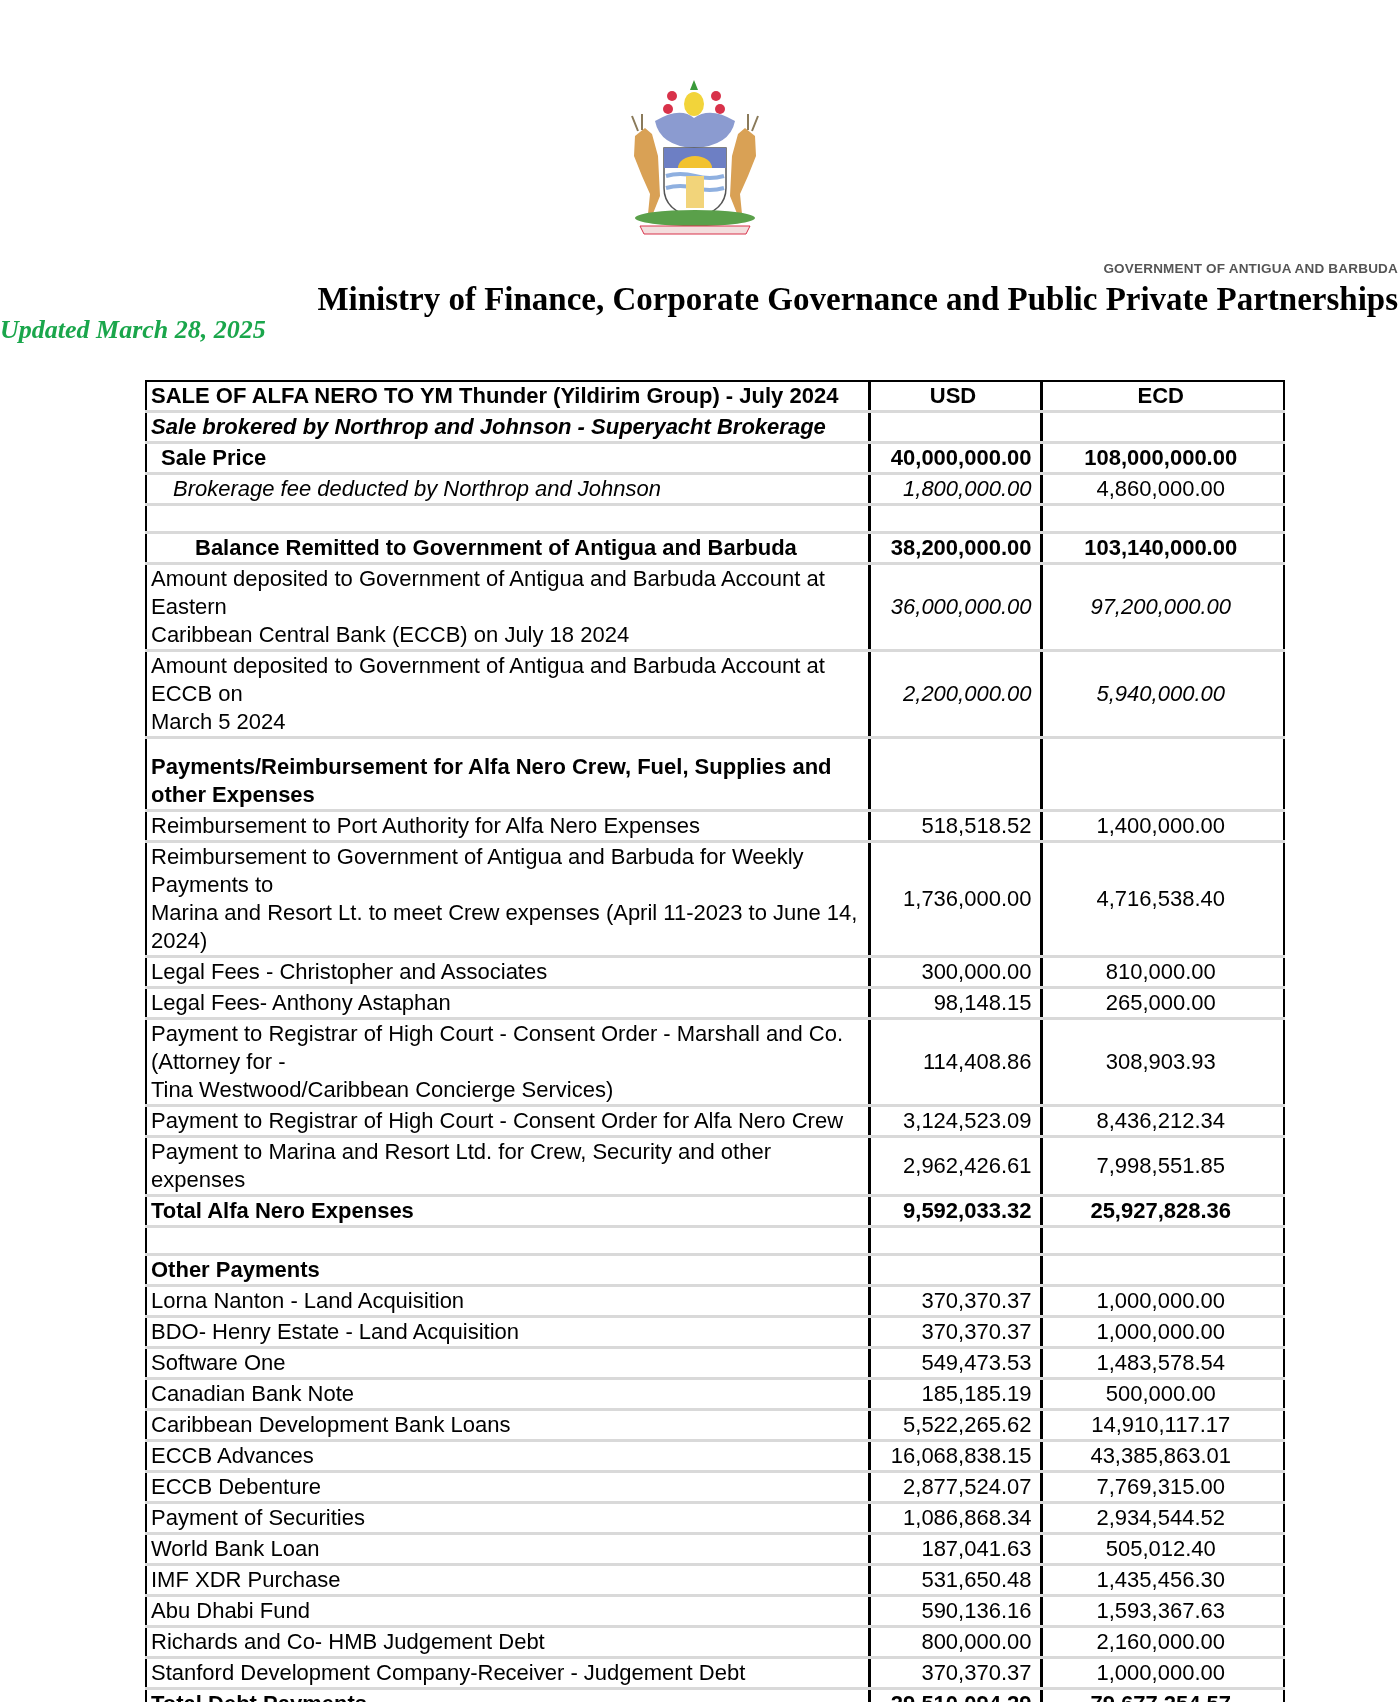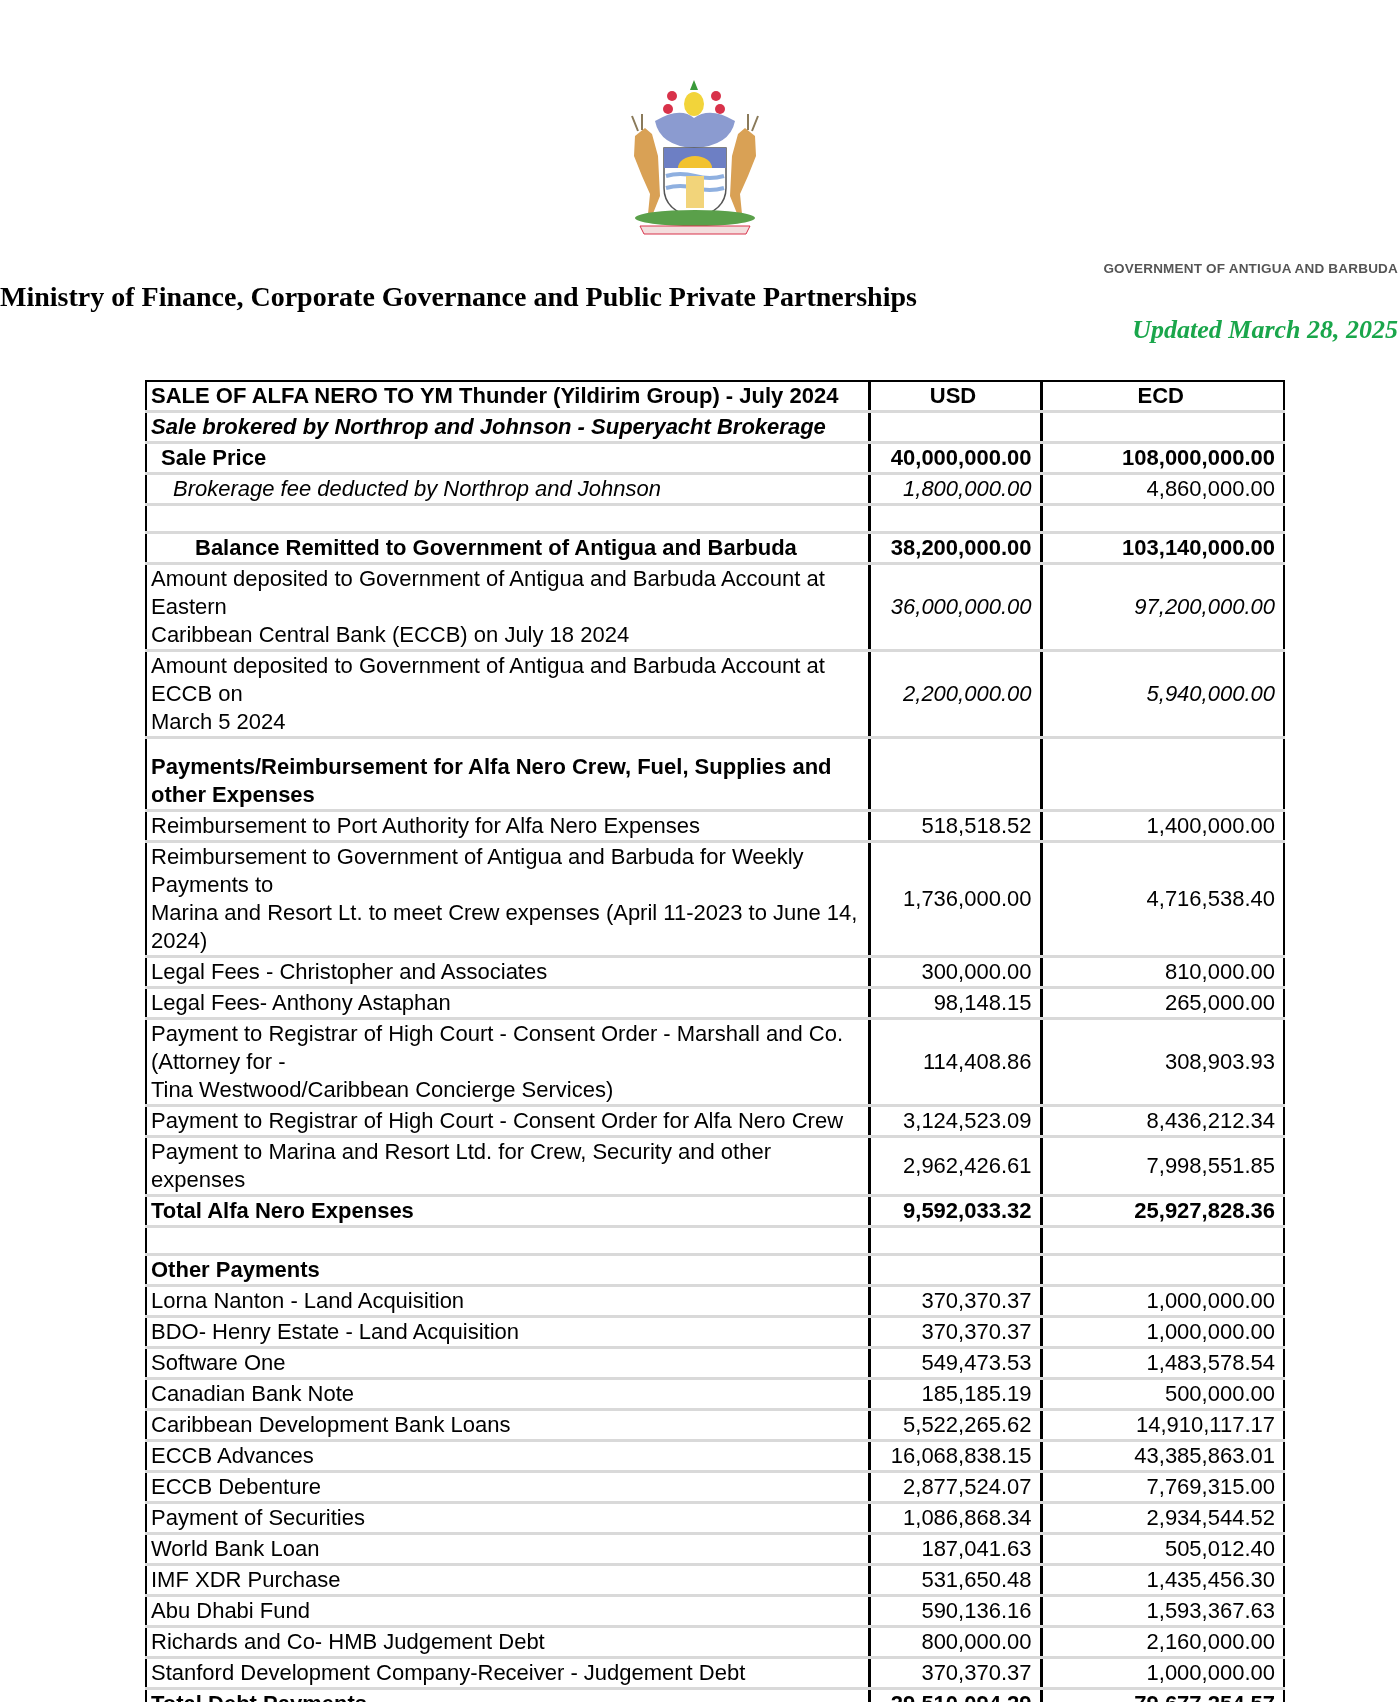--- a/index.html
+++ b/index.html
@@ -1,28 +1,28 @@
 <!DOCTYPE html>
 <html><head>
   <meta charset="utf-8">
   <style>
     html, body { margin: 0; padding: 0; background: #ffffff; }
     body { width: 1398px; height: 1702px; position: relative; font-family: "Liberation Sans", sans-serif; color: #000; }
     .crest { position: absolute; left: 620px; top: 76px; width: 150px; height: 160px; }
     .gov-line { position: absolute; left: 0; width: 1398px; top: 261px; text-align: right; font-family: "Liberation Sans", sans-serif; font-weight: bold; font-size: 13.5px; color: #555; letter-spacing: 0.2px; }
-    .ministry { position: absolute; left: 0; width: 1398px; top: 281px; text-align: left; font-family: "Liberation Serif", serif; font-weight: bold; font-size: 28px; color: #000; }
-    .updated { position: absolute; left: 0; width: 1398px; top: 315px; text-align: right; font-family: "Liberation Serif", serif; font-weight: bold; font-style: italic; font-size: 26px; color: #1aa64b; }
+    .ministry { position: absolute; left: 0; width: 1398px; top: 281px; text-align: right; font-family: "Liberation Serif", serif; font-weight: bold; font-size: 33px; color: #000; }
+    .updated { position: absolute; left: 0; width: 1398px; top: 315px; text-align: left; font-family: "Liberation Serif", serif; font-weight: bold; font-style: italic; font-size: 26px; color: #1aa64b; }
     table.fin { position: absolute; left: 145px; top: 380px; width: 1138px; border-collapse: collapse; font-family: "Liberation Sans", sans-serif; font-size: 22px; table-layout: fixed; border: 2.5px solid #000; }
     table.fin col.c-desc { width: 723px; }
     table.fin col.c-usd { width: 172px; }
     table.fin col.c-ecd { width: 243px; }
     table.fin td { border-bottom: 3px solid #d9d9d9; padding: 0 8px 0 4px; height: 25px; vertical-align: middle; line-height: 28px; }
     table.fin td.num { text-align: right; white-space: nowrap; }
     table.fin td.usd, table.fin td.ecd-h.usdh { border-left: 3px solid #000; }
-    table.fin td.ecd { border-left: 3px solid #000; }
+    table.fin td.ecd { border-left: 3px solid #000; text-align: center; }
     table.fin tr.header td { font-weight: bold; }
     table.fin tr.header td.num { text-align: center; }
     .bold { font-weight: bold; margin-top: 36px; }
     .italic { font-style: italic; }
     .indent1 { padding-left: 14px !important; }
     .indent2 { padding-left: 26px !important; }
     .indent3 { padding-left: 48px !important; }
     tr.two-line td { height: 54px; }
     tr.blank td { height: 25px; }
     tr.total-debt td { border-bottom: 3px double #000; }

